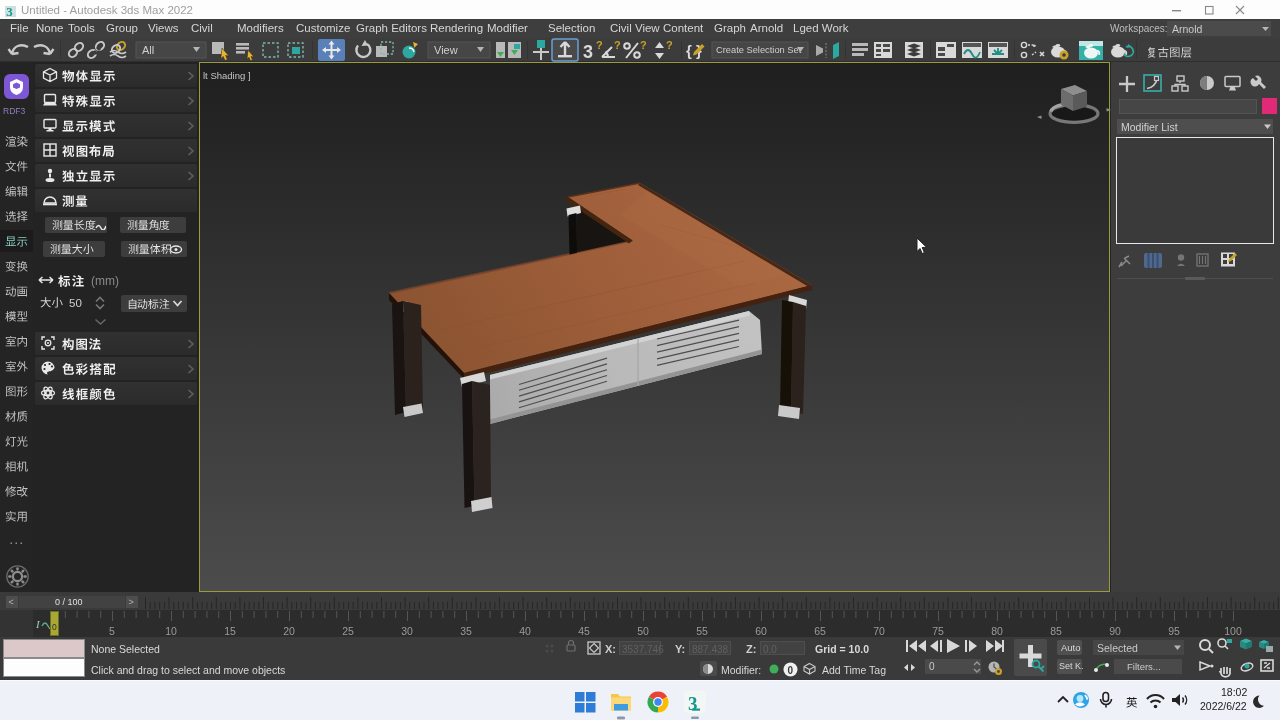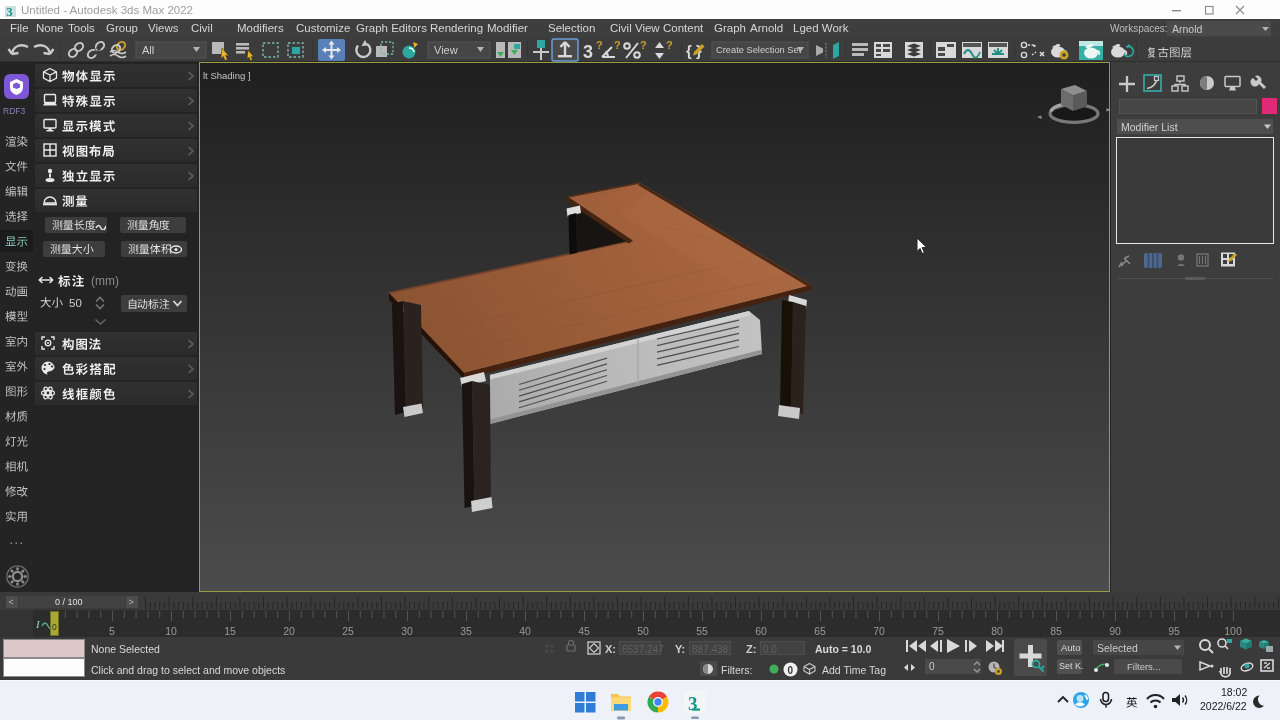--- a/index.html
+++ b/index.html
@@ -991,34 +991,34 @@
       <circle cx="547" cy="14" r="1.5"></circle>
       <circle cx="552" cy="14" r="1.5"></circle>
     </g>
     <rect x="567" y="8" width="8" height="6" rx="1" fill="none" stroke="#6f6f6f" stroke-width="1.2"></rect>
     <path d="M568.5 8 v-2 a2.5 2.5 0 0 1 5 0 v2" stroke="#6f6f6f" stroke-width="1.2" fill="none"></path>
     <rect x="588" y="5" width="12" height="12" fill="none" stroke="#c9c9c9" stroke-width="1.3"></rect>
     <path d="M594 6.5 l4.5 4.5 -4.5 4.5 -4.5 -4.5 z" fill="none" stroke="#c9c9c9" stroke-width="1.2"></path>
   </svg>
 <div style="position:absolute;left:605px;top:642.5px;font:700 11px &quot;Liberation Sans&quot;,sans-serif;color:#cfcfcf;white-space:nowrap;">X:</div>
 <div style="position:absolute;left:619px;top:641px;width:42px;height:14px;background:#424242;border:1px solid #4e4e4e"></div>
-<div style="position:absolute;left:622px;top:643.5px;font:400 10px &quot;Liberation Sans&quot;,sans-serif;color:#606060;white-space:nowrap;">6537.247</div>
+<div style="position:absolute;left:622px;top:643.5px;font:400 10px &quot;Liberation Sans&quot;,sans-serif;color:#606060;white-space:nowrap;">3537.746</div>
 <div style="position:absolute;left:675px;top:642.5px;font:700 11px &quot;Liberation Sans&quot;,sans-serif;color:#cfcfcf;white-space:nowrap;">Y:</div>
 <div style="position:absolute;left:689px;top:641px;width:42px;height:14px;background:#424242;border:1px solid #4e4e4e"></div>
 <div style="position:absolute;left:692px;top:643.5px;font:400 10px &quot;Liberation Sans&quot;,sans-serif;color:#606060;white-space:nowrap;">887.438</div>
 <div style="position:absolute;left:746px;top:642.5px;font:700 11px &quot;Liberation Sans&quot;,sans-serif;color:#cfcfcf;white-space:nowrap;">Z:</div>
 <div style="position:absolute;left:760px;top:641px;width:45px;height:14px;background:#424242;border:1px solid #4e4e4e"></div>
 <div style="position:absolute;left:763px;top:643.5px;font:400 10px &quot;Liberation Sans&quot;,sans-serif;color:#606060;white-space:nowrap;">0.0</div>
-<div style="position:absolute;left:815px;top:642.5px;font:700 10.5px &quot;Liberation Sans&quot;,sans-serif;color:#d9d9d9;white-space:nowrap;">Auto = 10.0</div>
+<div style="position:absolute;left:815px;top:642.5px;font:700 10.5px &quot;Liberation Sans&quot;,sans-serif;color:#d9d9d9;white-space:nowrap;">Grid = 10.0</div>
 <div style="position:absolute;left:700px;top:661px;width:17px;height:15px;background:#4a4a4a;border-radius:2px"></div>
 <svg style="position:absolute;left:702px;top:663px;" width="12" height="12" viewBox="0 0 12 12">
     <circle cx="6" cy="6" r="5" fill="#d9d9d9"></circle>
     <path d="M6 1 a5 5 0 0 0 0 10 z" fill="#8a8a8a"></path>
   </svg>
-<div style="position:absolute;left:721px;top:663.5px;font:400 10.5px &quot;Liberation Sans&quot;,sans-serif;color:#d9d9d9;white-space:nowrap;">Filters:</div>
+<div style="position:absolute;left:721px;top:663.5px;font:400 10.5px &quot;Liberation Sans&quot;,sans-serif;color:#d9d9d9;white-space:nowrap;">Modifier:</div>
 <svg style="position:absolute;left:768px;top:663px;" width="12" height="12" viewBox="0 0 12 12">
     <circle cx="6" cy="6" r="4.5" fill="#3fae58"></circle>
   </svg>
 <svg style="position:absolute;left:783px;top:661.5px;" width="15" height="15" viewBox="0 0 15 15">
     <circle cx="7.5" cy="7.5" r="7" fill="#f0f0f0"></circle>
     <text x="4.5" y="11.5" font-size="10" font-weight="bold" fill="#3a3a3a" font-family="Liberation Sans">0</text>
   </svg>
 <svg style="position:absolute;left:803px;top:662px;" width="13" height="13" viewBox="0 0 13 13">
     <path d="M6.5 1.5 L12 4.5 V9 L6.5 12 L1 9 V4.5 Z M1 4.5 L6.5 7.5 L12 4.5 M6.5 7.5 V12" stroke="#c9c9c9" stroke-width="1.1" fill="none"></path>
   </svg>

